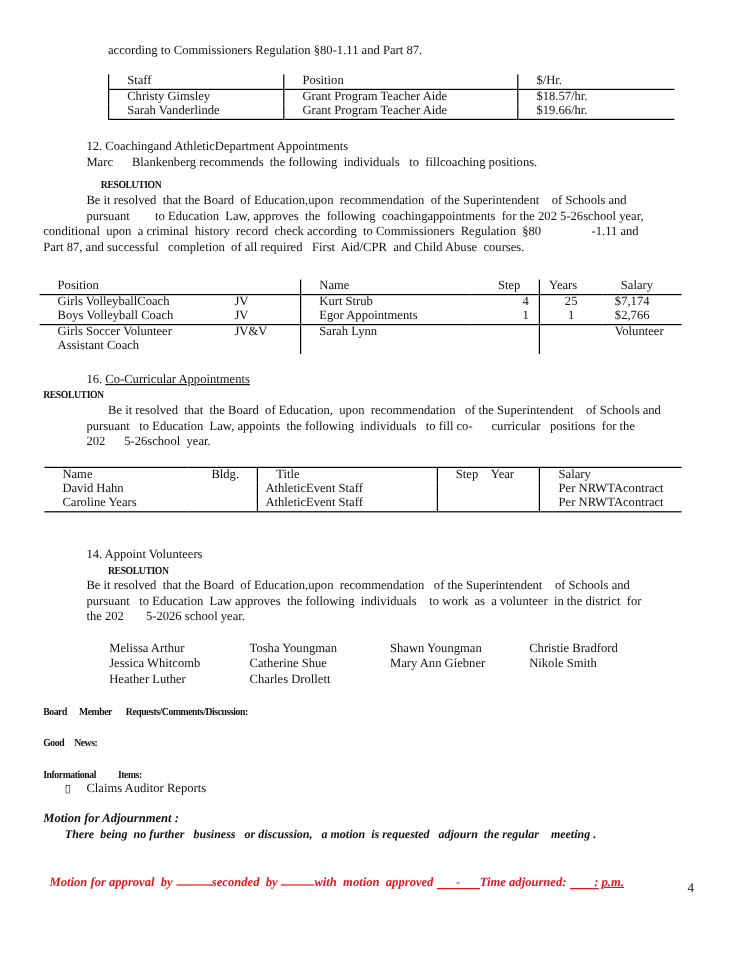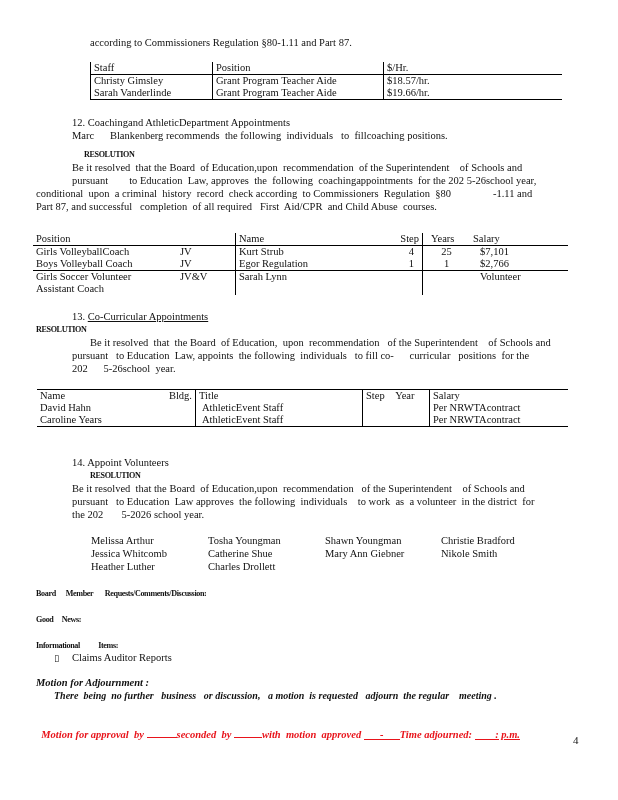--- a/index.html
+++ b/index.html
@@ -2,21 +2,21 @@
 <html><head>
 <meta charset="utf-8">
 <style>
   html, body { margin: 0; padding: 0; background: #ffffff; }
   body { width: 618px; height: 800px; position: relative; overflow: hidden;
          font-family: "Liberation Serif", "DejaVu Serif", serif; font-size: 10.5px; color: #111; }
   .abs { position: absolute; white-space: nowrap; }
   .bold-cond { font-weight: bold; font-size: 9px; letter-spacing: -0.4px; transform: scaleX(0.9); transform-origin: left; }
   .underline { text-decoration: underline; }
   table { border-collapse: collapse; position: absolute; font-size: 10.5px; }
-  td { padding: 0 3px; line-height: 12px; vertical-align: top; white-space: nowrap; }
+  td { padding: 0 15px; line-height: 12px; vertical-align: top; white-space: nowrap; }
   .red { color: #e8141b; font-style: italic; font-weight: bold; }
   .ital-bold { font-style: italic; font-weight: bold; }
   .blank { display: inline-block; border-bottom: 1px solid #e8141b; height: 10px; vertical-align: baseline; }
   .right { text-align: right; }
   .center { text-align: center; }
 </style>
 </head>
 <body>
 
 <div class="abs" style="left:90px; top:37px;">according  to Commissioners  Regulation  §80-1.11 and  Part 87.</div>
@@ -58,46 +58,46 @@
     <td class="right" style="width:34px;">Step</td>
     <td style="border-left:1px solid #000; width:36px; padding-left:8px;">Years</td>
     <td>Salary</td>
   </tr>
   <tr>
     <td>Girls VolleyballCoach</td>
     <td>JV</td>
     <td style="border-left:1px solid #000;">Kurt Strub</td>
     <td class="right" style="padding-right:8px;">4</td>
     <td class="center" style="border-left:1px solid #000;">25</td>
-    <td style="padding-left:10px;">$7,101</td>
+    <td style="padding-left:10px;">$7,174</td>
   </tr>
   <tr style="border-bottom:1.5px solid #000;">
     <td>Boys Volleyball  Coach</td>
     <td>JV</td>
-    <td style="border-left:1px solid #000;">Egor Regulation</td>
+    <td style="border-left:1px solid #000;">Egor Appointments</td>
     <td class="right" style="padding-right:8px;">1</td>
     <td class="center" style="border-left:1px solid #000;">1</td>
     <td style="padding-left:10px;">$2,766</td>
   </tr>
   <tr>
     <td>
       <div>Girls Soccer  Volunteer</div>
       <div>Assistant  Coach</div>
     </td>
     <td>JV&amp;V</td>
     <td style="border-left:1px solid #000;">Sarah  Lynn</td>
     <td></td>
     <td style="border-left:1px solid #000;"></td>
     <td style="padding-left:10px;">Volunteer</td>
   </tr>
 </tbody>
   </table>
 
 <div class="abs" style="left:72px; top:311px;">
-  <span>13. </span><span class="underline">Co-Curricular  Appointments</span>
+  <span>16. </span><span class="underline">Co-Curricular  Appointments</span>
 </div>
 <div class="abs bold-cond" style="left:36px; top:324px;">RESOLUTION</div>
 <div class="abs" style="left:90px; top:337px; white-space:pre;">Be it resolved  that  the Board  of Education,  upon  recommendation   of the Superintendent    of Schools and</div>
 <div class="abs" style="left:72px; top:350px; white-space:pre;">pursuant   to Education  Law, appoints  the following  individuals   to fill co-      curricular   positions  for the</div>
 <div class="abs" style="left:72px; top:363px; white-space:pre;">202      5-26school  year.</div>
 
 <table style="left:37px; top:389px; width:531px; border-top:1.5px solid #000;">
   <tbody>
       <tr>
     <td style="width:116px;">Name</td>

